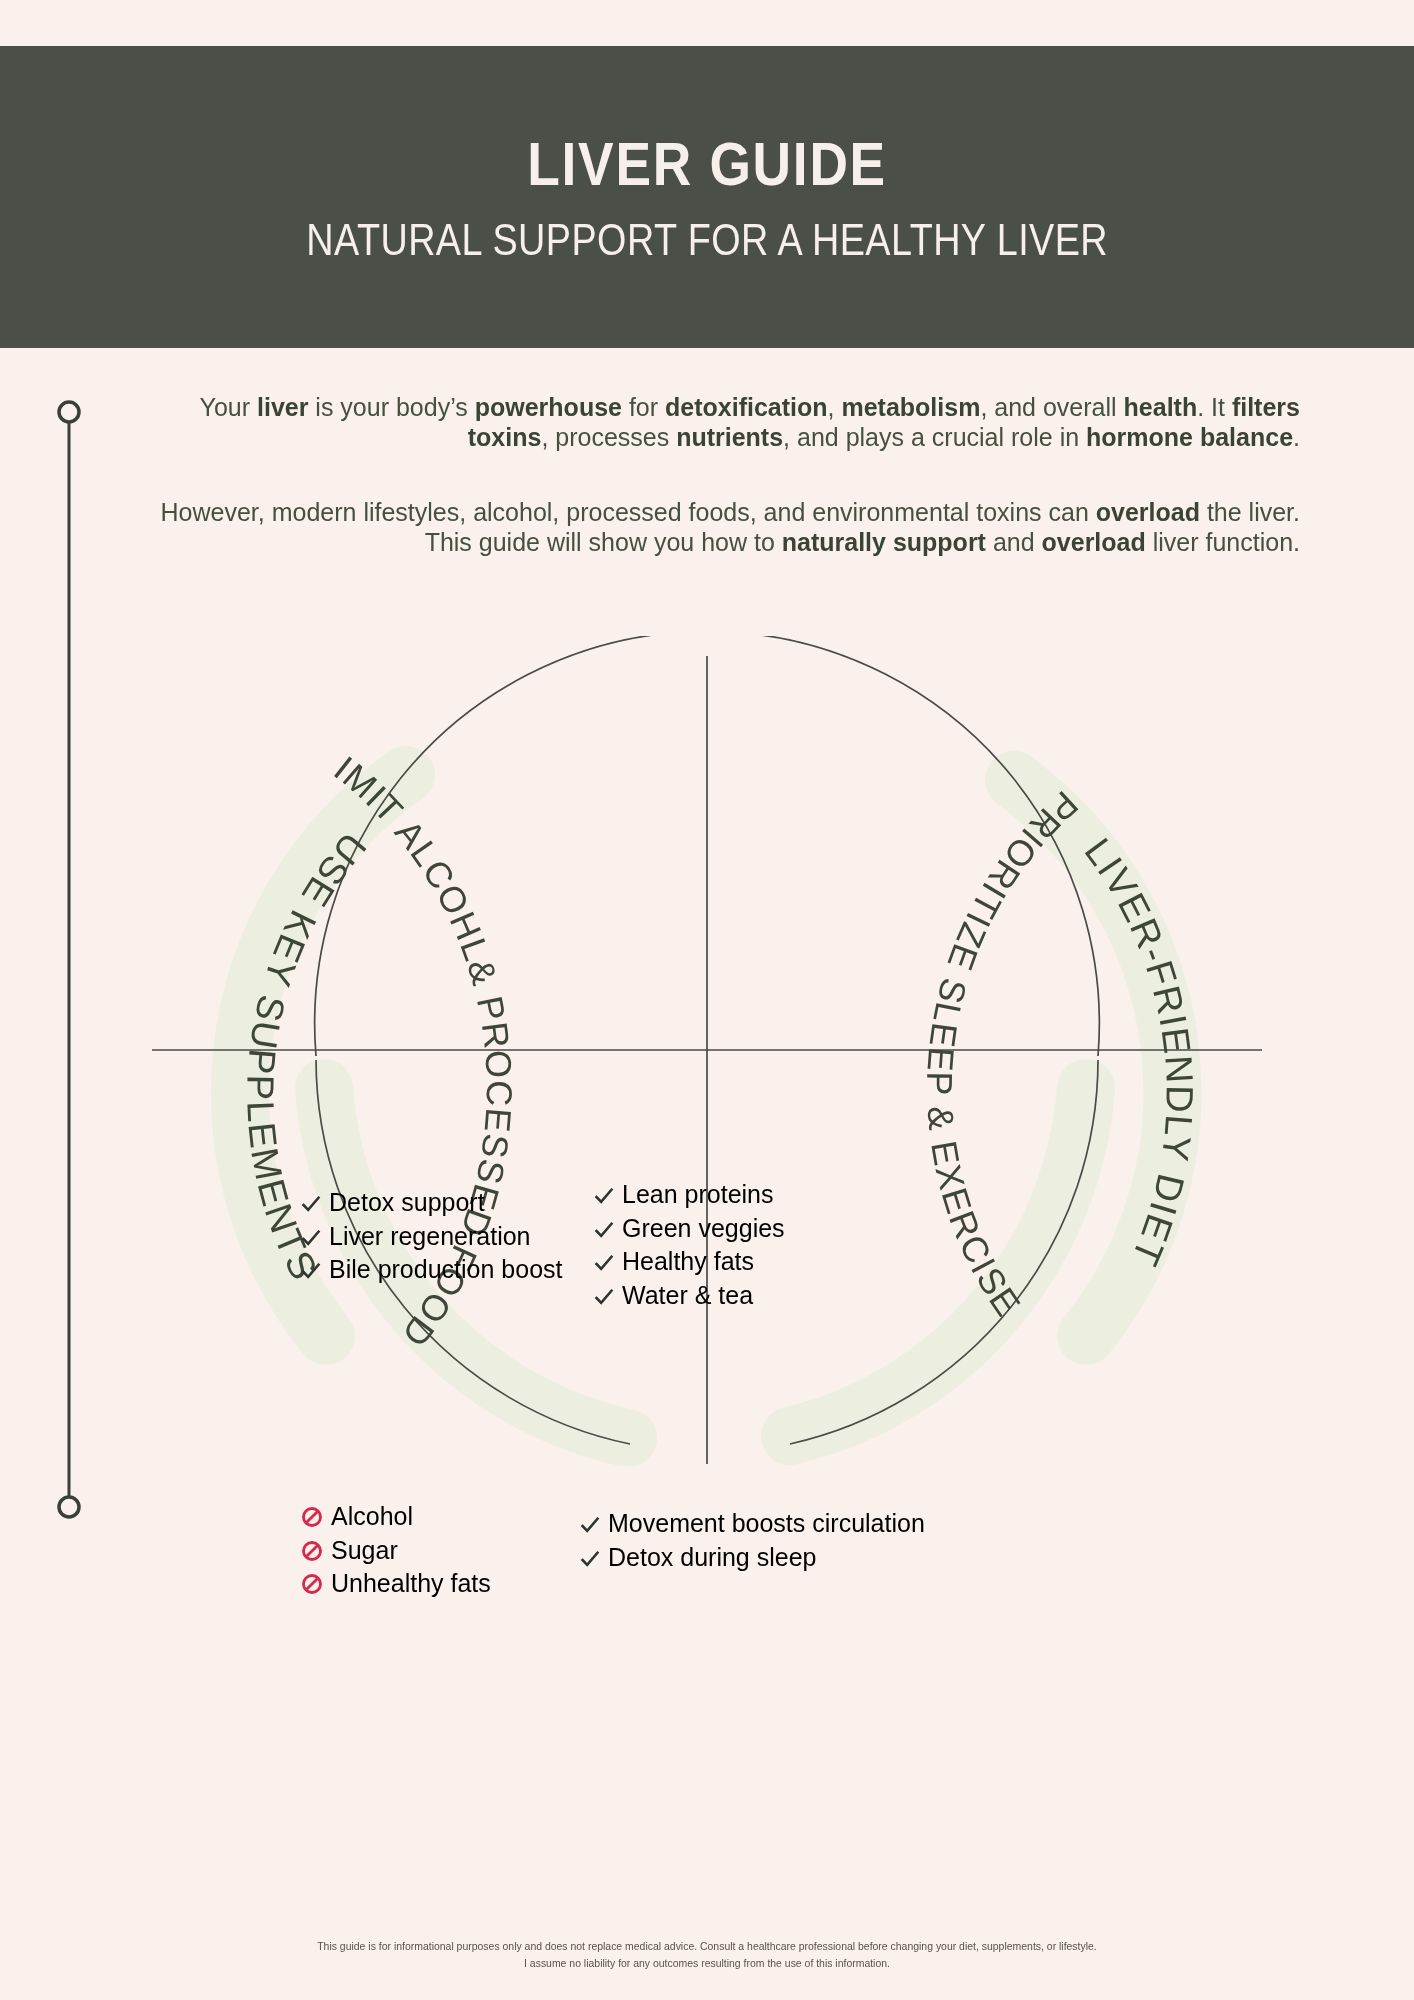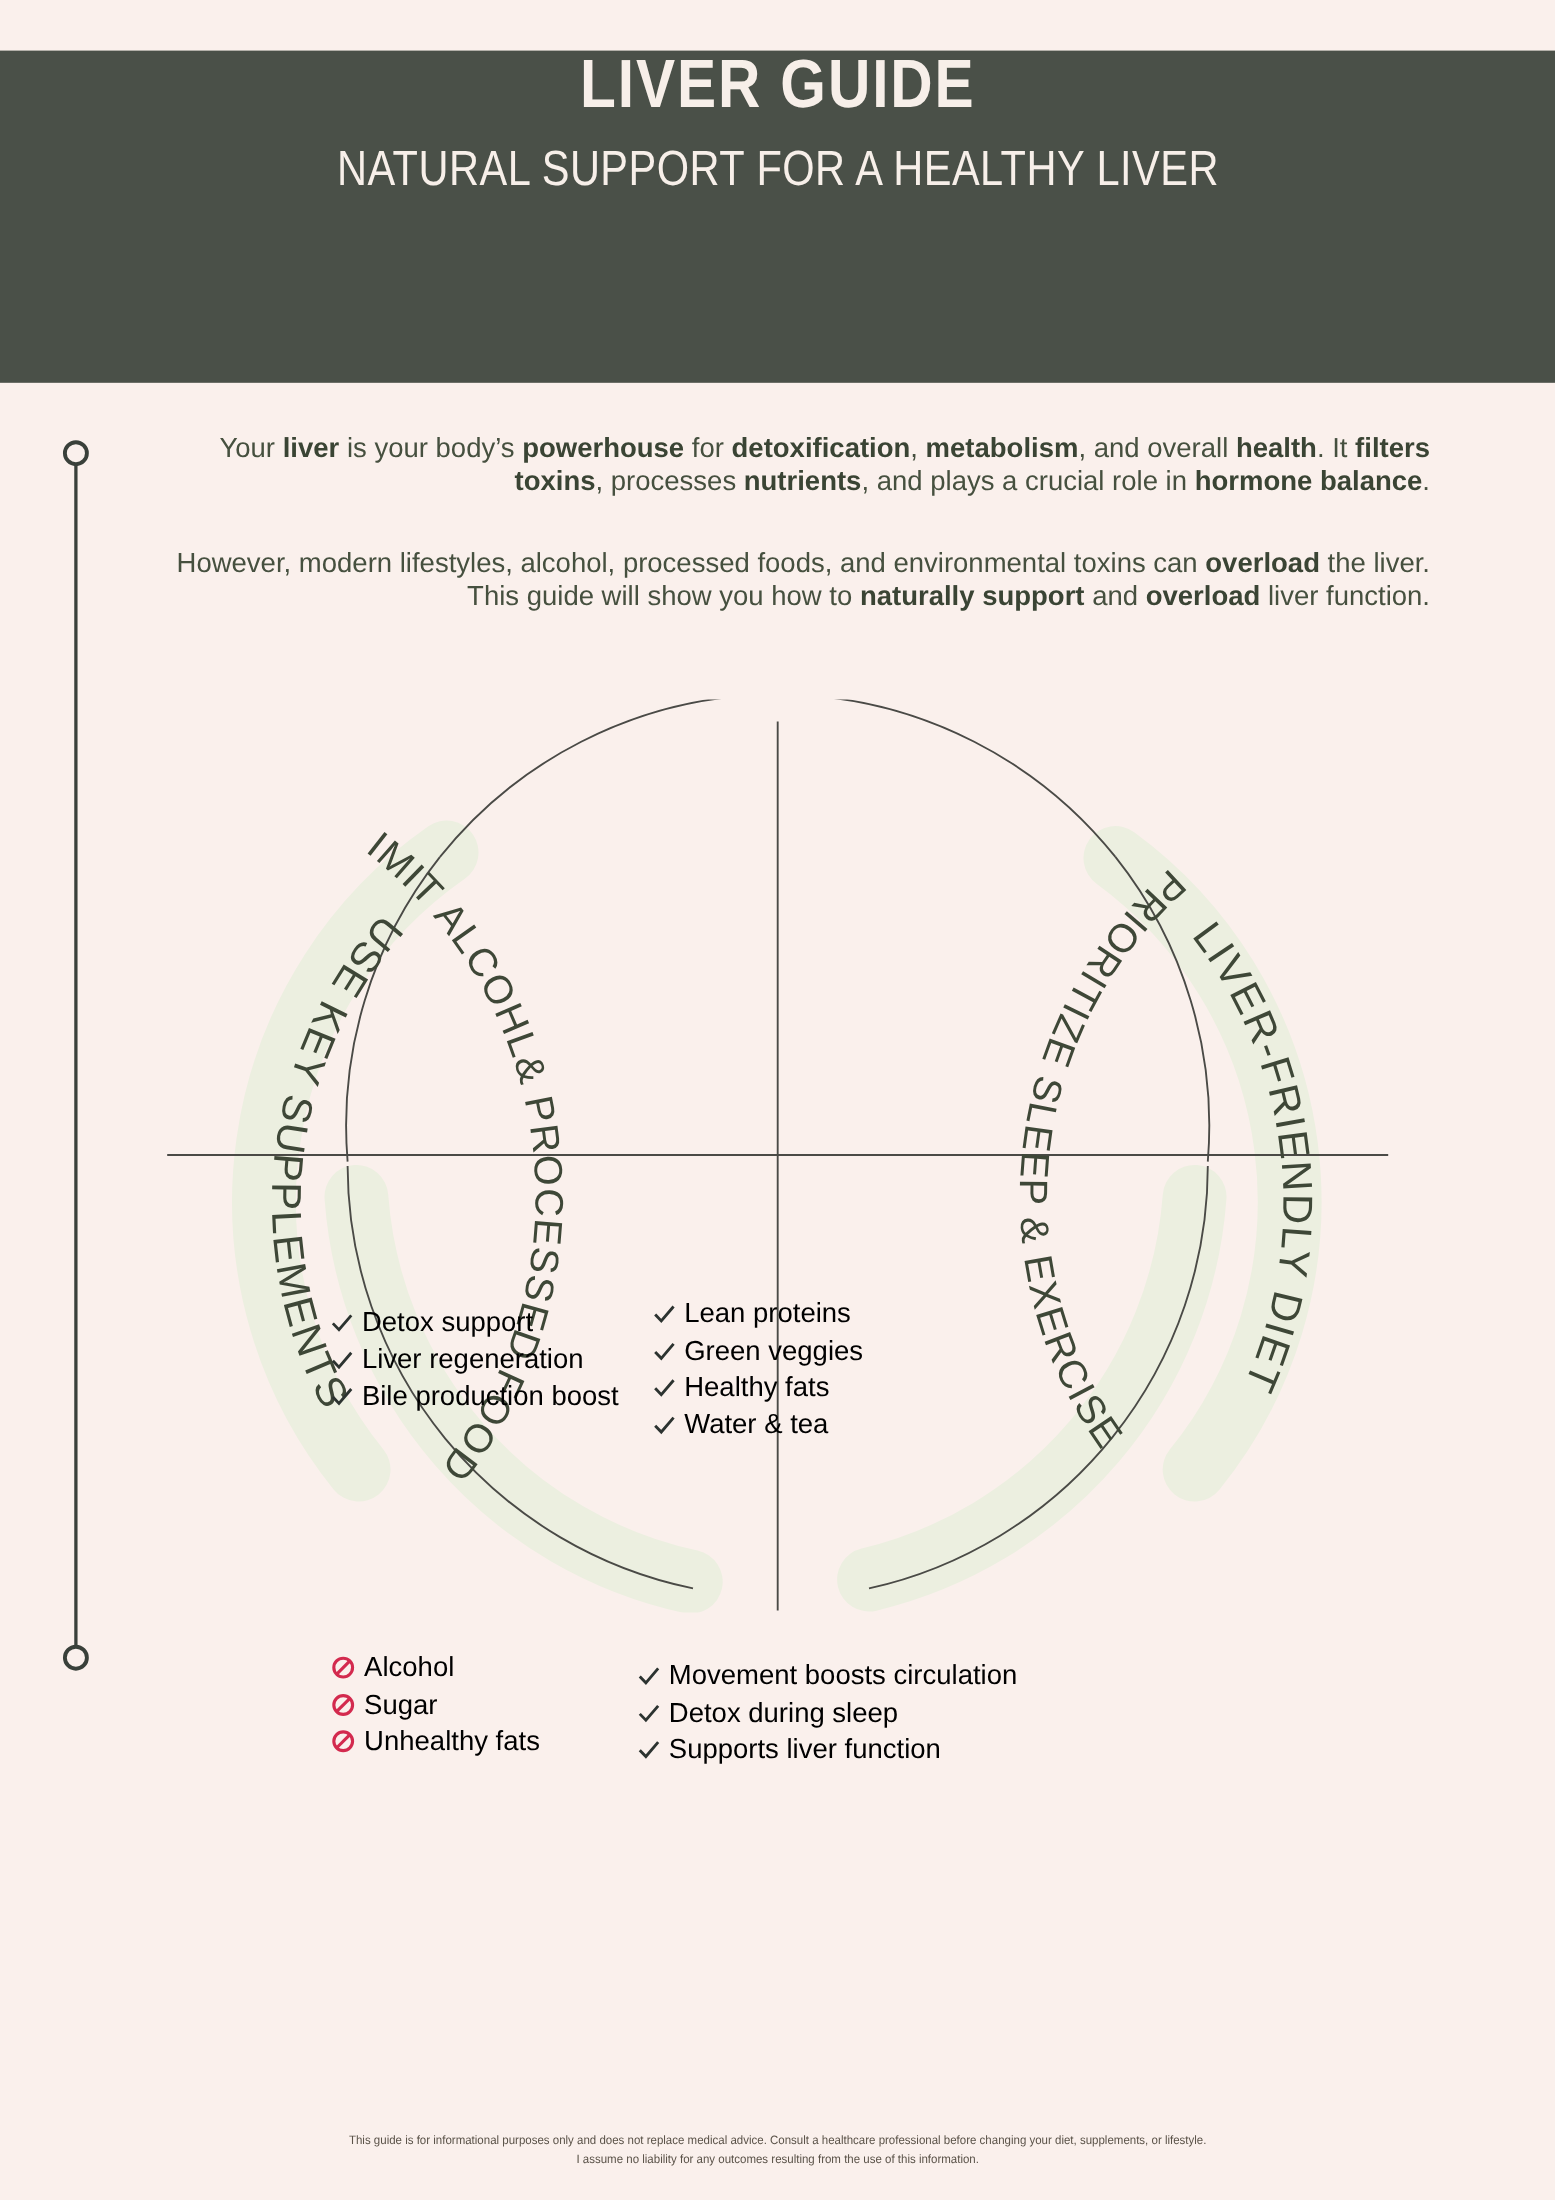--- a/index.html
+++ b/index.html
@@ -7,21 +7,21 @@
   body {
     width:1414px; height:2000px; position:relative; overflow:hidden;
     font-family:"Liberation Sans", sans-serif;
     background:#faf0ec;
   }
 
   
   .header {
     position:absolute; left:0; top:46px; width:1414px; height:302px;
     background:#4a5048;
-    display:flex; flex-direction:column; align-items:center; 
+    display:flex; flex-direction:column; align-items:center; justify-content:center;
   }
   .header-title {
     color:#f7efe9;
     font-size:62px; font-weight:700; letter-spacing:2px;
     line-height:1.0;
     transform:scaleX(0.86);
     font-family:"Liberation Sans", sans-serif;
   }
   .header-sub {
     color:#f7efe9;
@@ -211,24 +211,18 @@
         <path d="M3 13.2 L8.6 19 L21 4.5" fill="none" stroke="#2c3330" stroke-width="3.1" stroke-linecap="square" stroke-linejoin="miter"></path>
       </svg>
       <span>Movement boosts circulation</span>
     </div>
     <div class="row">
       <svg class="tick-svg" viewBox="0 0 24 24">
         <path d="M3 13.2 L8.6 19 L21 4.5" fill="none" stroke="#2c3330" stroke-width="3.1" stroke-linecap="square" stroke-linejoin="miter"></path>
       </svg>
       <span>Detox during sleep</span>
     </div>
-    <div class="row">
-      <svg class="tick-svg" viewBox="0 0 24 24">
-        <path d="M3 13.2 L8.6 19 L21 4.5" fill="none" stroke="#2c3330" stroke-width="3.1" stroke-linecap="square" stroke-linejoin="miter"></path>
-      </svg>
-      <span>Supports liver function</span>
-    </div>
   </div>
 
 <div class="footer">
   <div>This guide is for informational purposes only and does not replace medical advice. Consult a healthcare professional before changing your diet, supplements, or lifestyle.</div>
   <div>I assume no liability for any outcomes resulting from the use of this information.</div>
 </div>
 
 </body></html>

